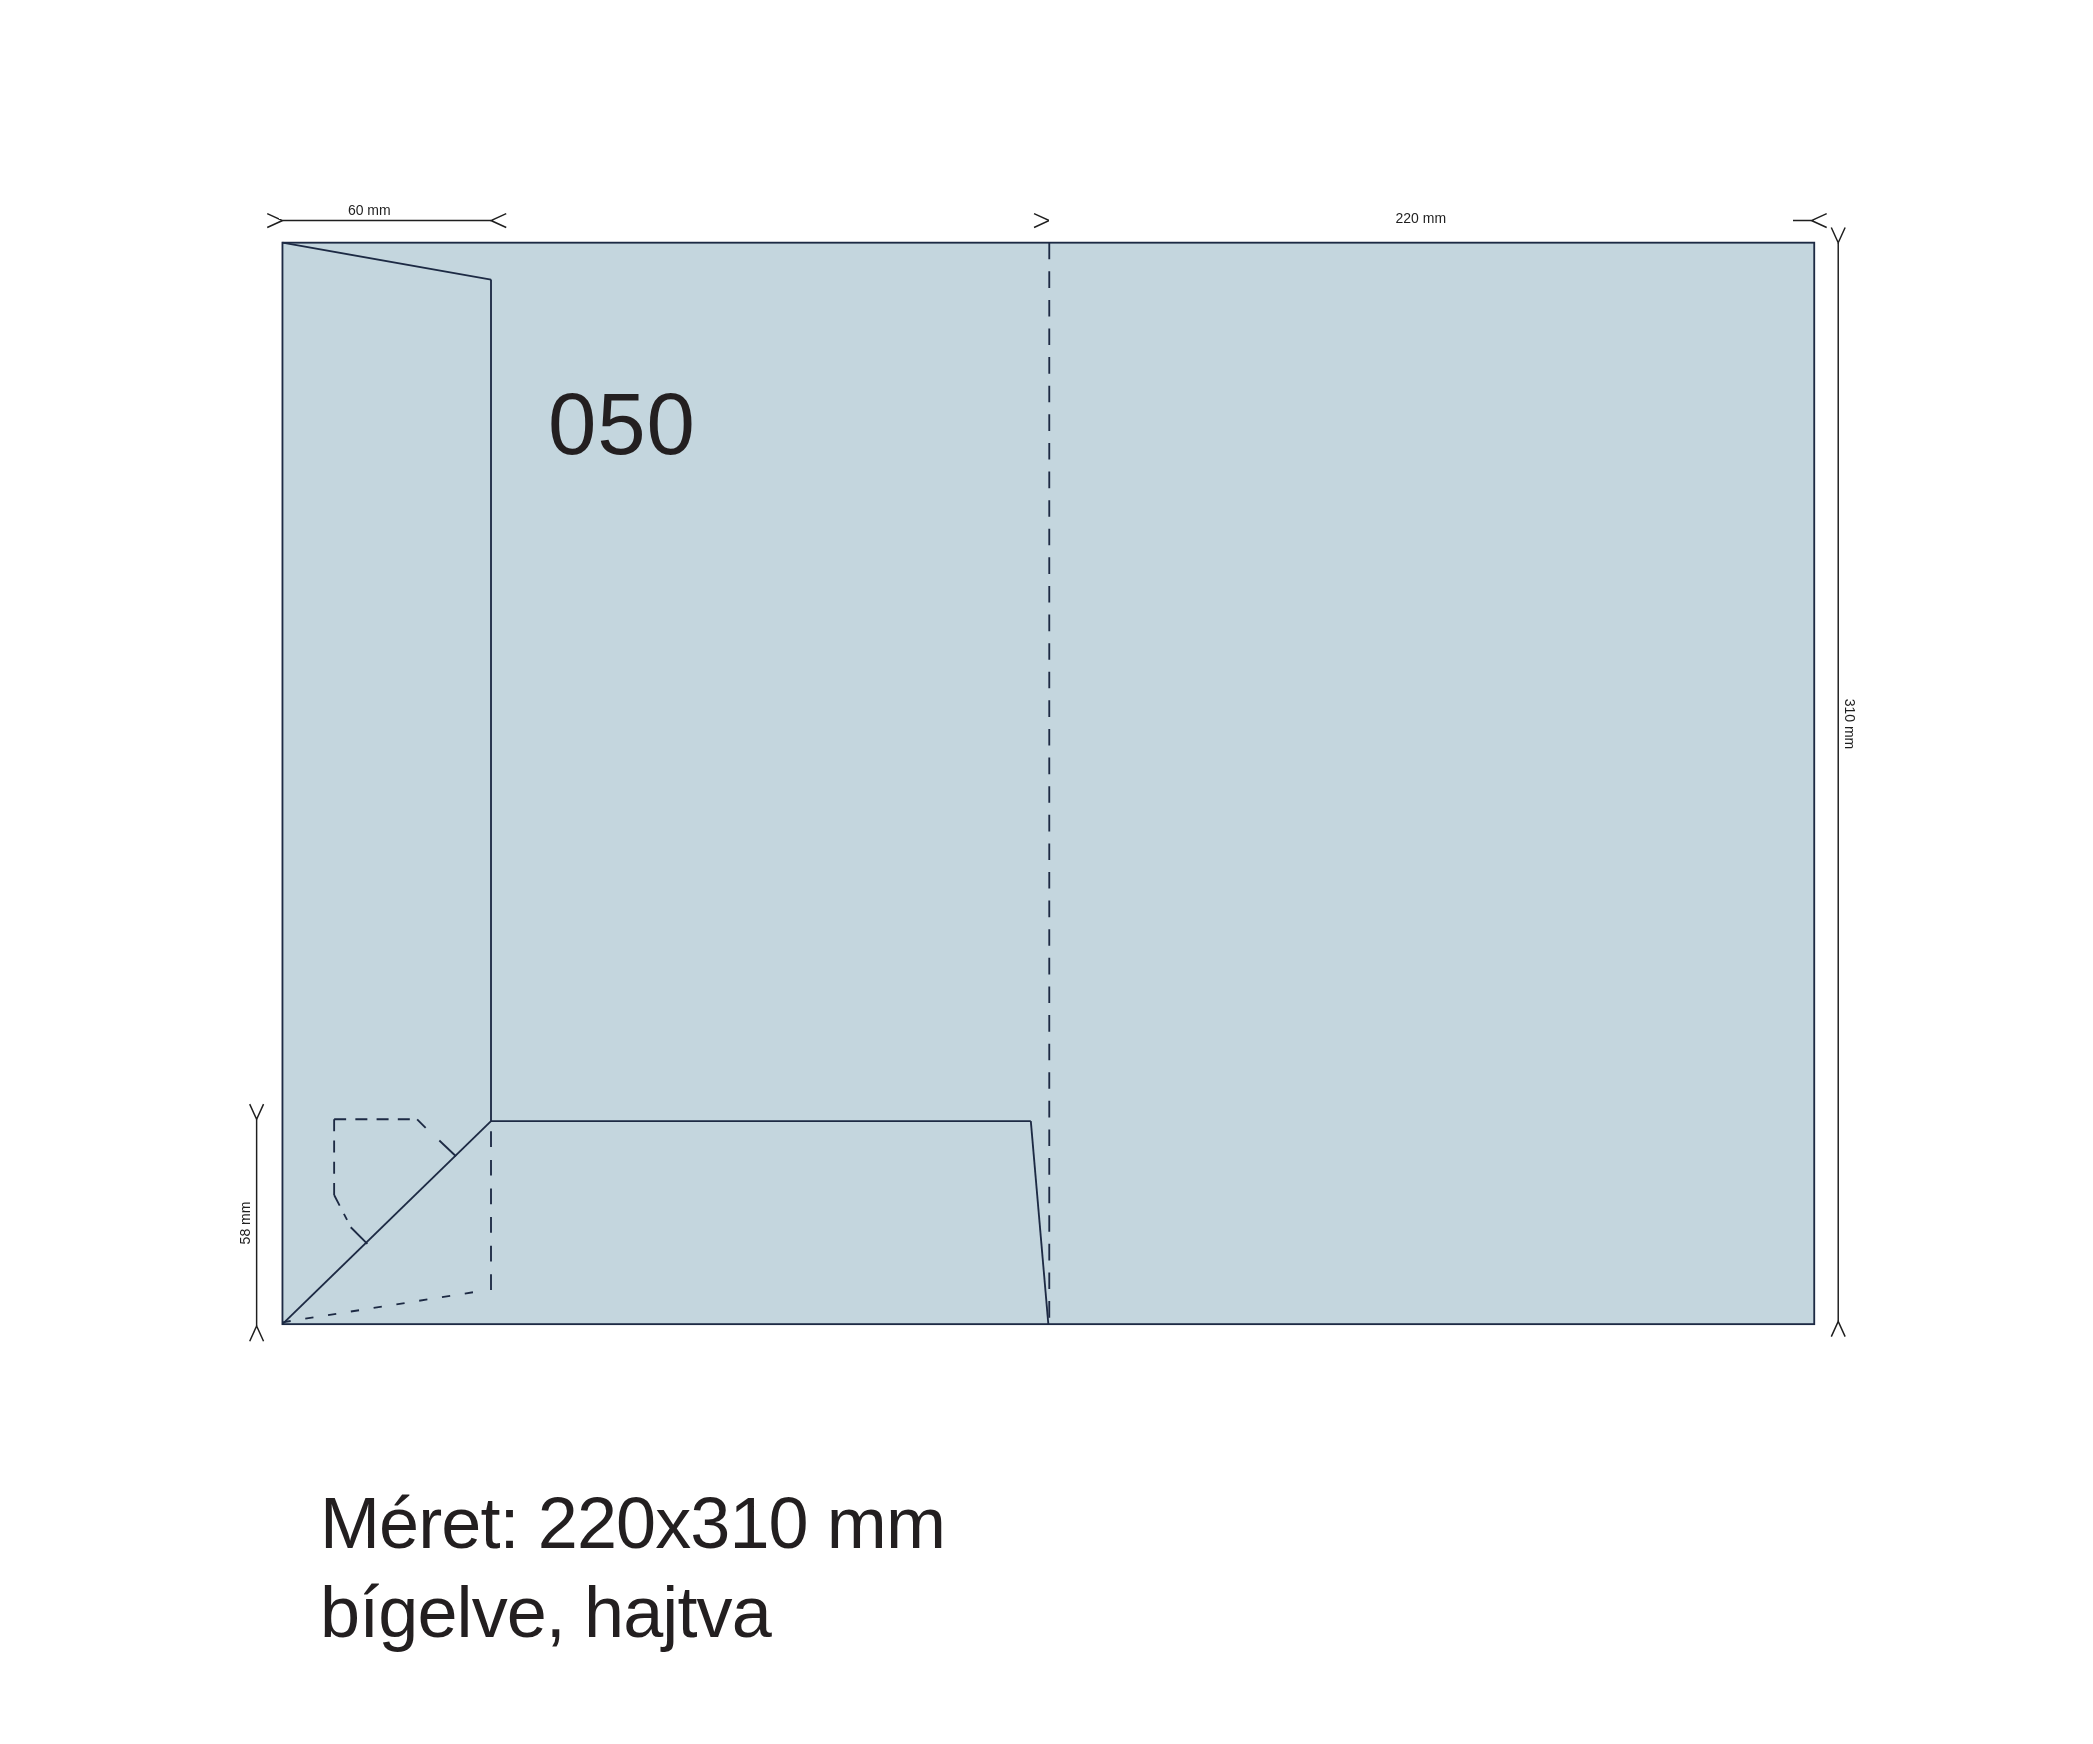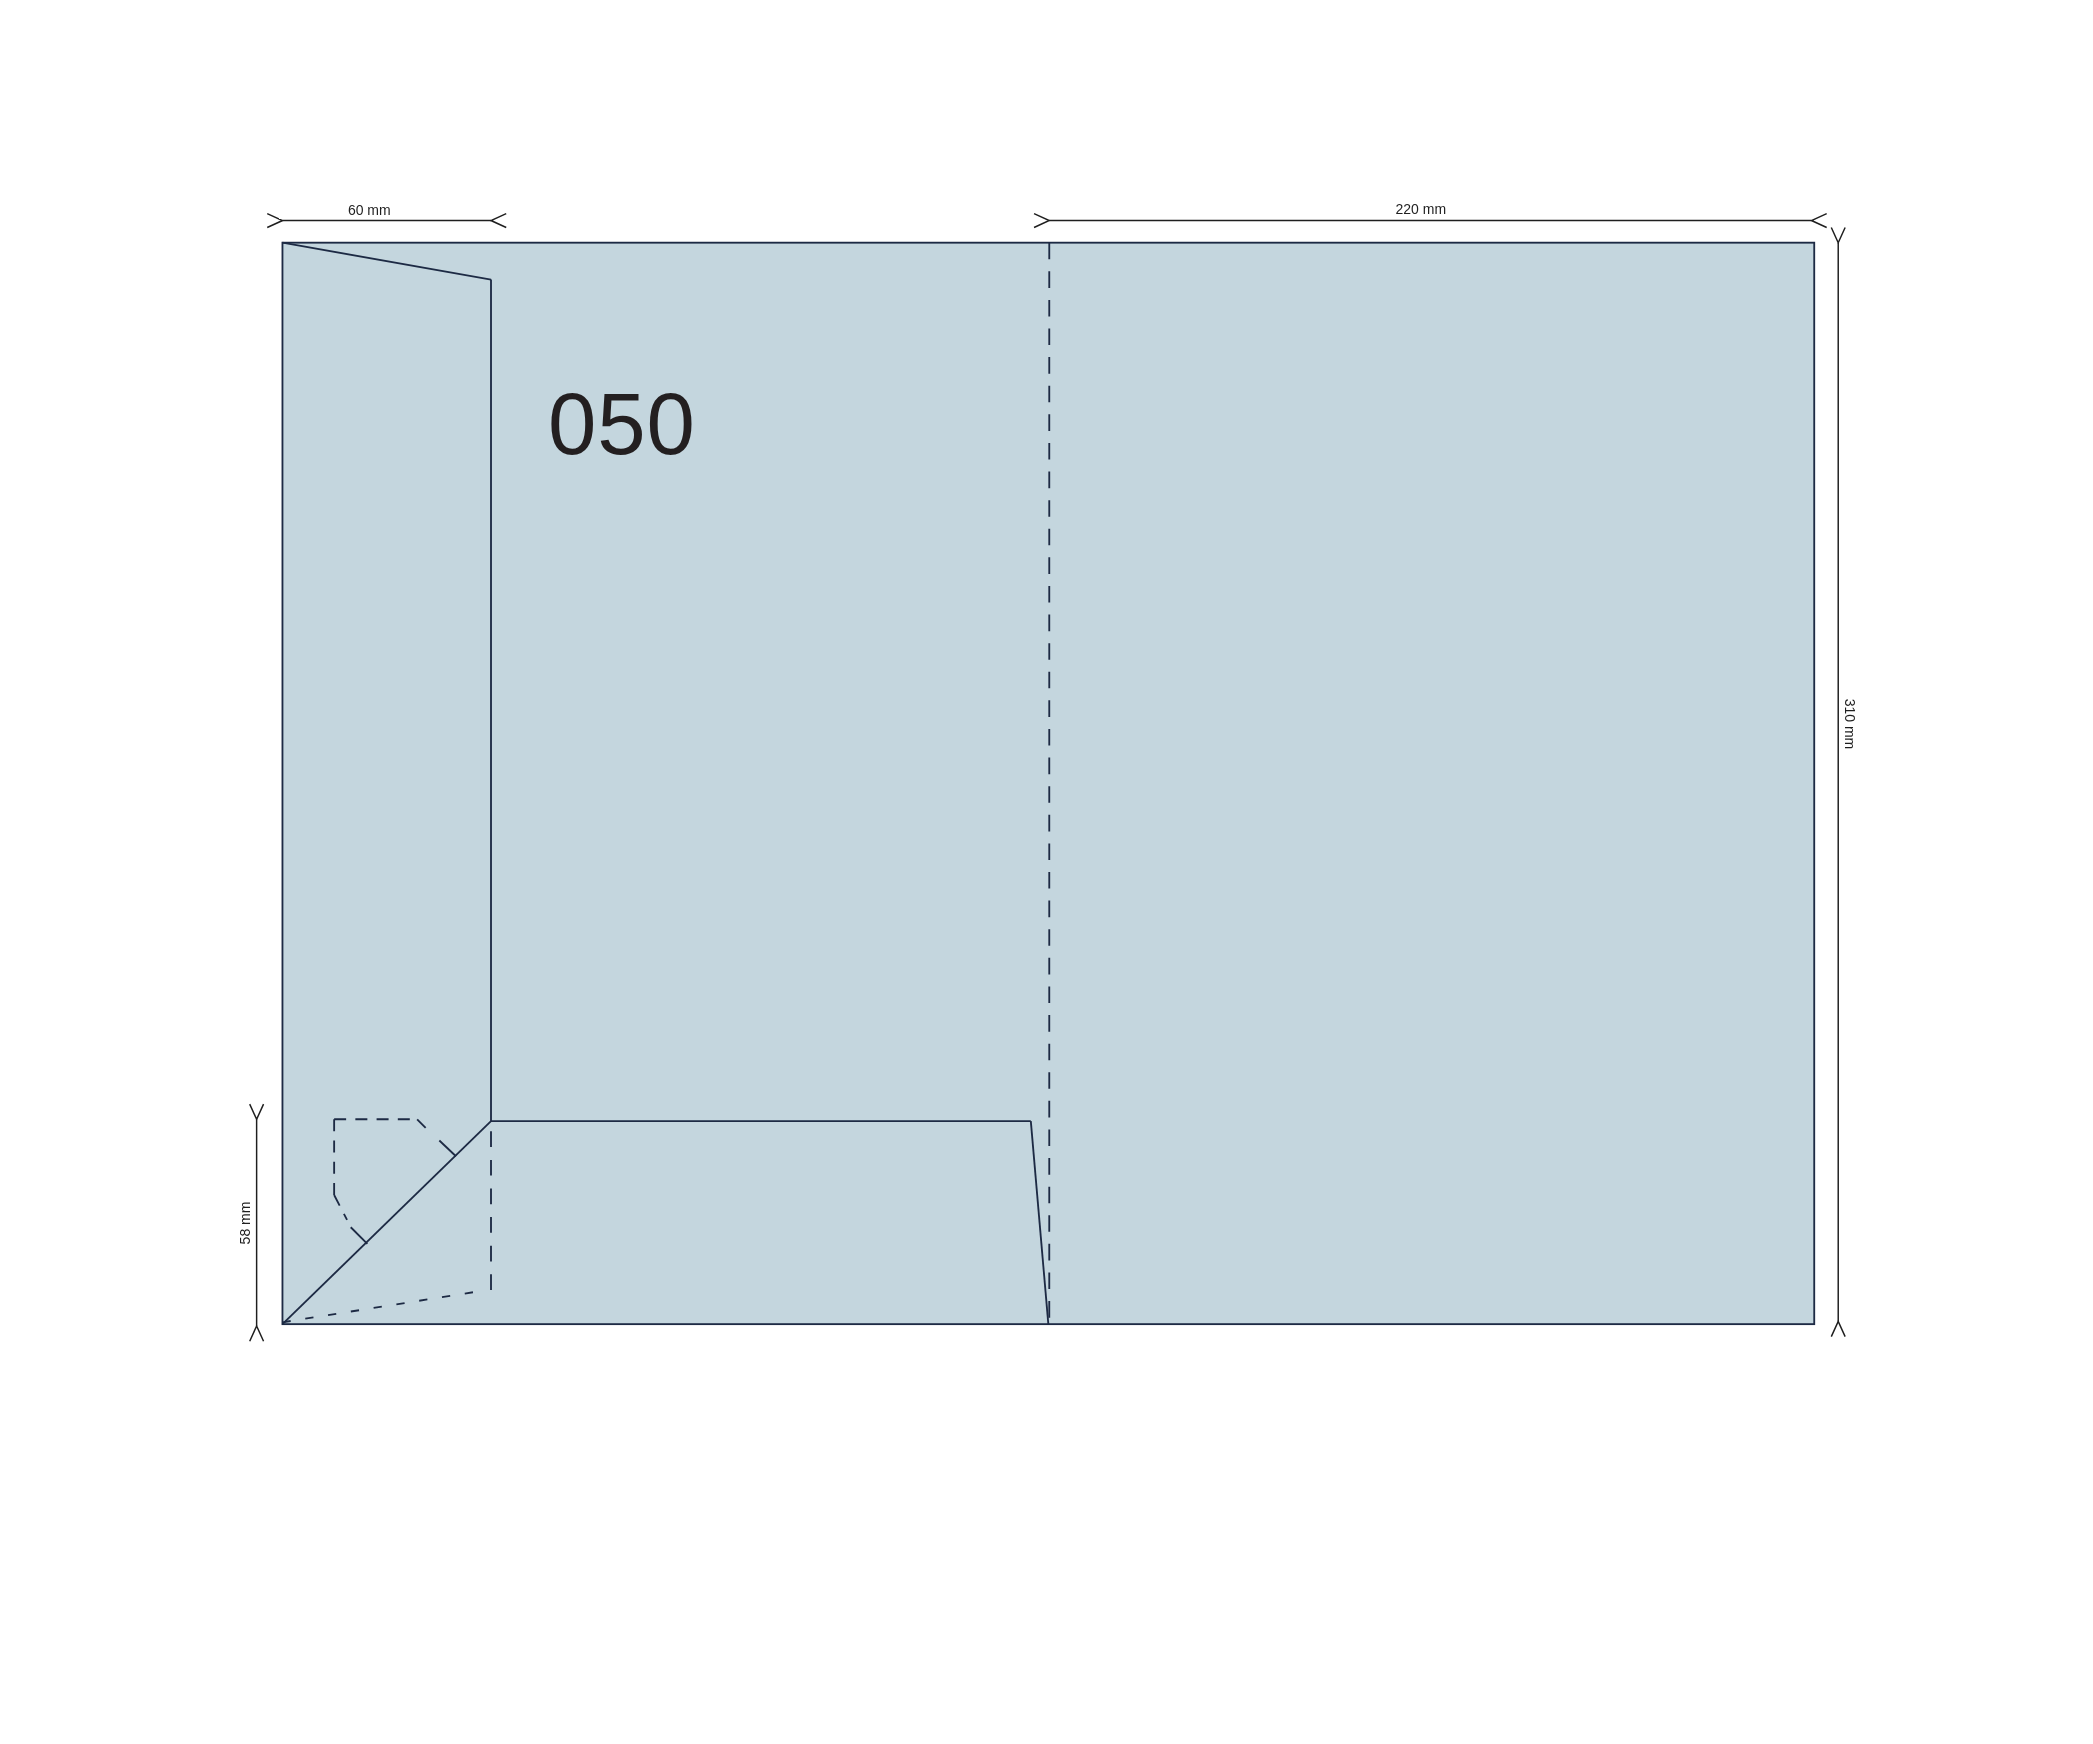--- a/index.html
+++ b/index.html
@@ -73,23 +73,27 @@
     <path d="M380,1330 L398,1348" class="cut"></path>
 
     <path d="M306,239 L532,239" class="dim-stroke" marker-start="url(#arr)" marker-end="url(#arr)"></path>
     <path d="M1137,239 L1963,239" class="dim-stroke" marker-start="url(#arr)" marker-end="url(#arr)"></path>
     <path d="M1992,263 L1992,1432" class="dim-stroke" marker-start="url(#arr)" marker-end="url(#arr)"></path>
     <path d="M278,1213 L278,1437" class="dim-stroke" marker-start="url(#arr)" marker-end="url(#arr)"></path>
   </svg>
 
   <div class="label dim-label h" style="left:279px;top:202px;width:175px;">60 mm</div>
 
-  <div class="label dim-label h" style="left:1049px;top:201px;width:738px;">220 mm</div>
+  <div class="label dim-label h" style="left:1049px;top:210px;width:738px;">220 mm</div>
 
   <div class="label dim-label rot-cw" style="left:1850px;top:724px;">310 mm</div>
 
   <div class="label dim-label rot-ccw" style="left:245px;top:1223px;">58 mm</div>
 
   <div class="label code" style="left:548px;top:380px;">050</div>
 
+  <div class="label caption" style="left:320px;top:1479px;">
+    <div>Méret: 220x310 mm</div>
+    <div>bígelve, hajtva</div>
+  </div>
 
 </div>
 
 
 </body></html>

